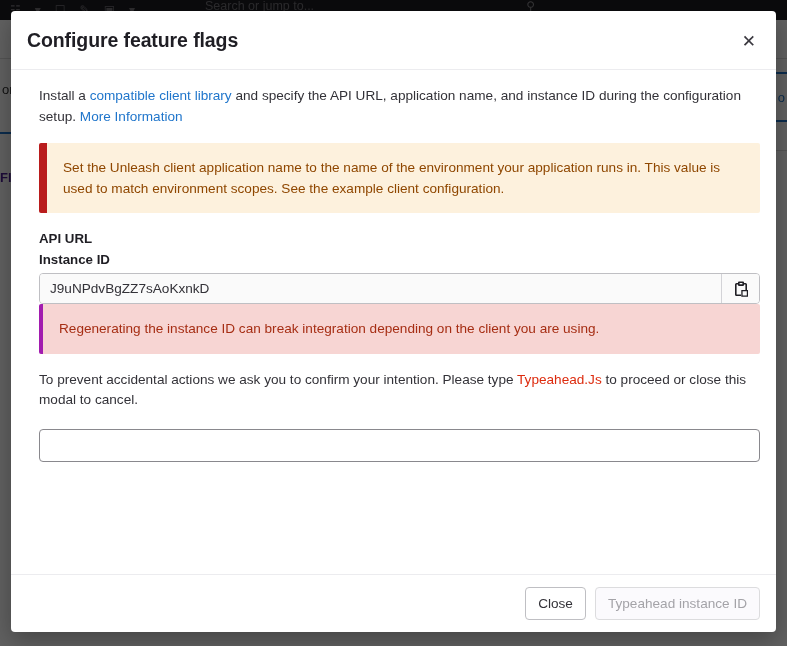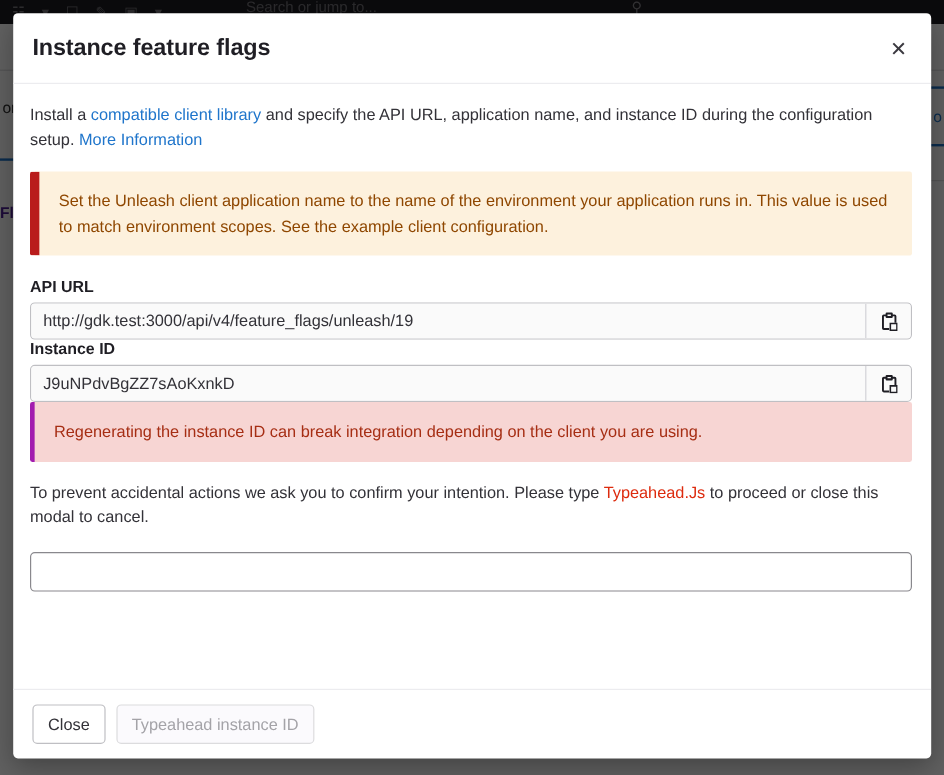--- a/index.html
+++ b/index.html
@@ -105,21 +105,21 @@
   #close-btn {
     background: transparent; border: 0; cursor: pointer;
     color: #3a383f; font-size: 17px; line-height: 1;
     padding: 3px 4px; margin-top: 1px;
     font-family: "Liberation Sans", sans-serif;
   }
 
   
   #modal-body {
     flex: 1 1 auto;
-    padding: 16px 16px 0 14px;
+    padding: 16px 16px 0 28px;
     overflow: hidden;
   }
   #intro {
     font-size: 13.6px;
     line-height: 1.52;
     color: #333238;
     margin: 0 0 16px 0;
   }
   a.link { color: #1f75cb; text-decoration: none; }
 
@@ -197,21 +197,21 @@
     outline: none;
     background: #fff;
     font-family: "Liberation Sans", sans-serif;
   }
 
   
   #modal-footer {
     flex: 0 0 auto;
     border-top: 1px solid #ececef;
     padding: 12px 16px;
-    display: flex; align-items: center; gap: 9px;
+    display: flex; justify-content: flex-end; align-items: center; gap: 9px;
   }
   .btn {
     font-family: "Liberation Sans", sans-serif;
     font-size: 13.6px;
     padding: 6px 12px;
     border-radius: 4px;
     cursor: pointer;
     line-height: 1.4;
   }
   #close-action-btn {
@@ -258,41 +258,32 @@
     <div class="br-rule active" style="top:100px;"></div>
     <div class="br-rule" style="top:130px;"></div>
   </div>
 </div>
 
 <div id="backdrop"></div>
 
 <div id="modal">
 
   <div id="modal-header">
-    <h2 id="modal-title">Instance feature flags</h2>
+    <h2 id="modal-title">Configure feature flags</h2>
     <button id="close-btn">✕</button>
   </div>
 
   <div id="modal-body">
 
     <p id="intro"><span>Install a </span><a class="link" href="#">compatible client library</a><span> and specify the API URL, application name, and instance ID during the configuration setup. </span><a class="link" href="#">More Information</a></p>
 
     <div class="alert alert-warning">Set the Unleash client application name to the name of the environment your application runs in. This value is used to match environment scopes. See the example client configuration.</div>
 
     <div class="field-group">
       <label class="field-label">API URL</label>
-      <div class="input-row">
-        <input type="text" readonly="" value="http://gdk.test:3000/api/v4/feature_flags/unleash/19" style="">
-        <button class="copy-btn">
-          <svg width="14" height="16" viewBox="0 0 14 16" fill="currentColor" aria-hidden="true">
-            <path d="M5 0.5h4a1 1 0 0 1 1 1V2h1.5A1.5 1.5 0 0 1 13 3.5V9h-1.6V3.6H10v.4a1 1 0 0 1-1 1H5a1 1 0 0 1-1-1v-.4H2.6v9.8H7V15H2.5A1.5 1.5 0 0 1 1 13.5v-10A1.5 1.5 0 0 1 2.5 2H4v-.5a1 1 0 0 1 1-1Zm.6 1.6v1.2h2.8V2.1H5.6Z"></path>
-            <path d="M8.6 10.2h4.2v4.3H8.6v-4.3Zm-1.3-1.3v6.9h6.8V8.9H7.3Z"></path>
-          </svg>
-        </button>
-      </div>
     </div>
 
     <div class="field-group">
       <label class="field-label">Instance ID</label>
       <div class="input-row">
         <input type="text" readonly="" value="J9uNPdvBgZZ7sAoKxnkD" style="">
         <button class="copy-btn">
           <svg width="14" height="16" viewBox="0 0 14 16" fill="currentColor" aria-hidden="true">
             <path d="M5 0.5h4a1 1 0 0 1 1 1V2h1.5A1.5 1.5 0 0 1 13 3.5V9h-1.6V3.6H10v.4a1 1 0 0 1-1 1H5a1 1 0 0 1-1-1v-.4H2.6v9.8H7V15H2.5A1.5 1.5 0 0 1 1 13.5v-10A1.5 1.5 0 0 1 2.5 2H4v-.5a1 1 0 0 1 1-1Zm.6 1.6v1.2h2.8V2.1H5.6Z"></path>
             <path d="M8.6 10.2h4.2v4.3H8.6v-4.3Zm-1.3-1.3v6.9h6.8V8.9H7.3Z"></path>

